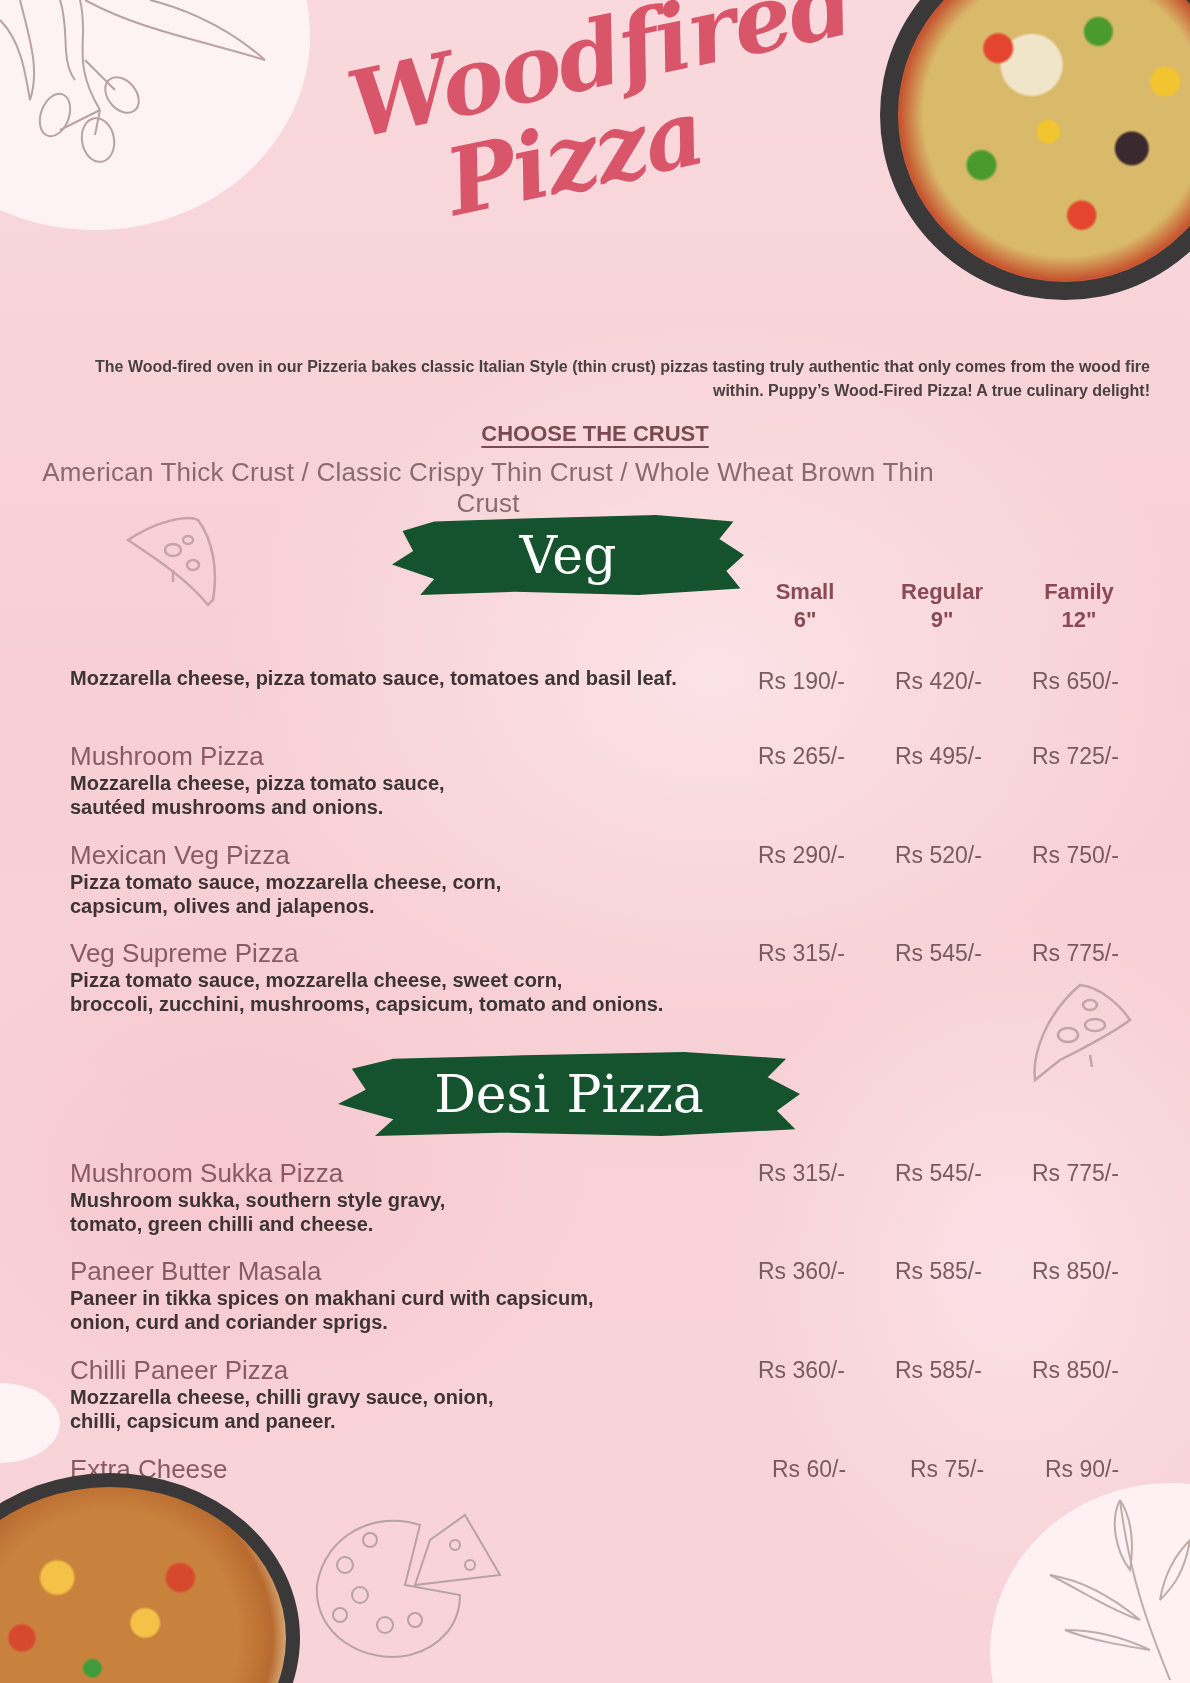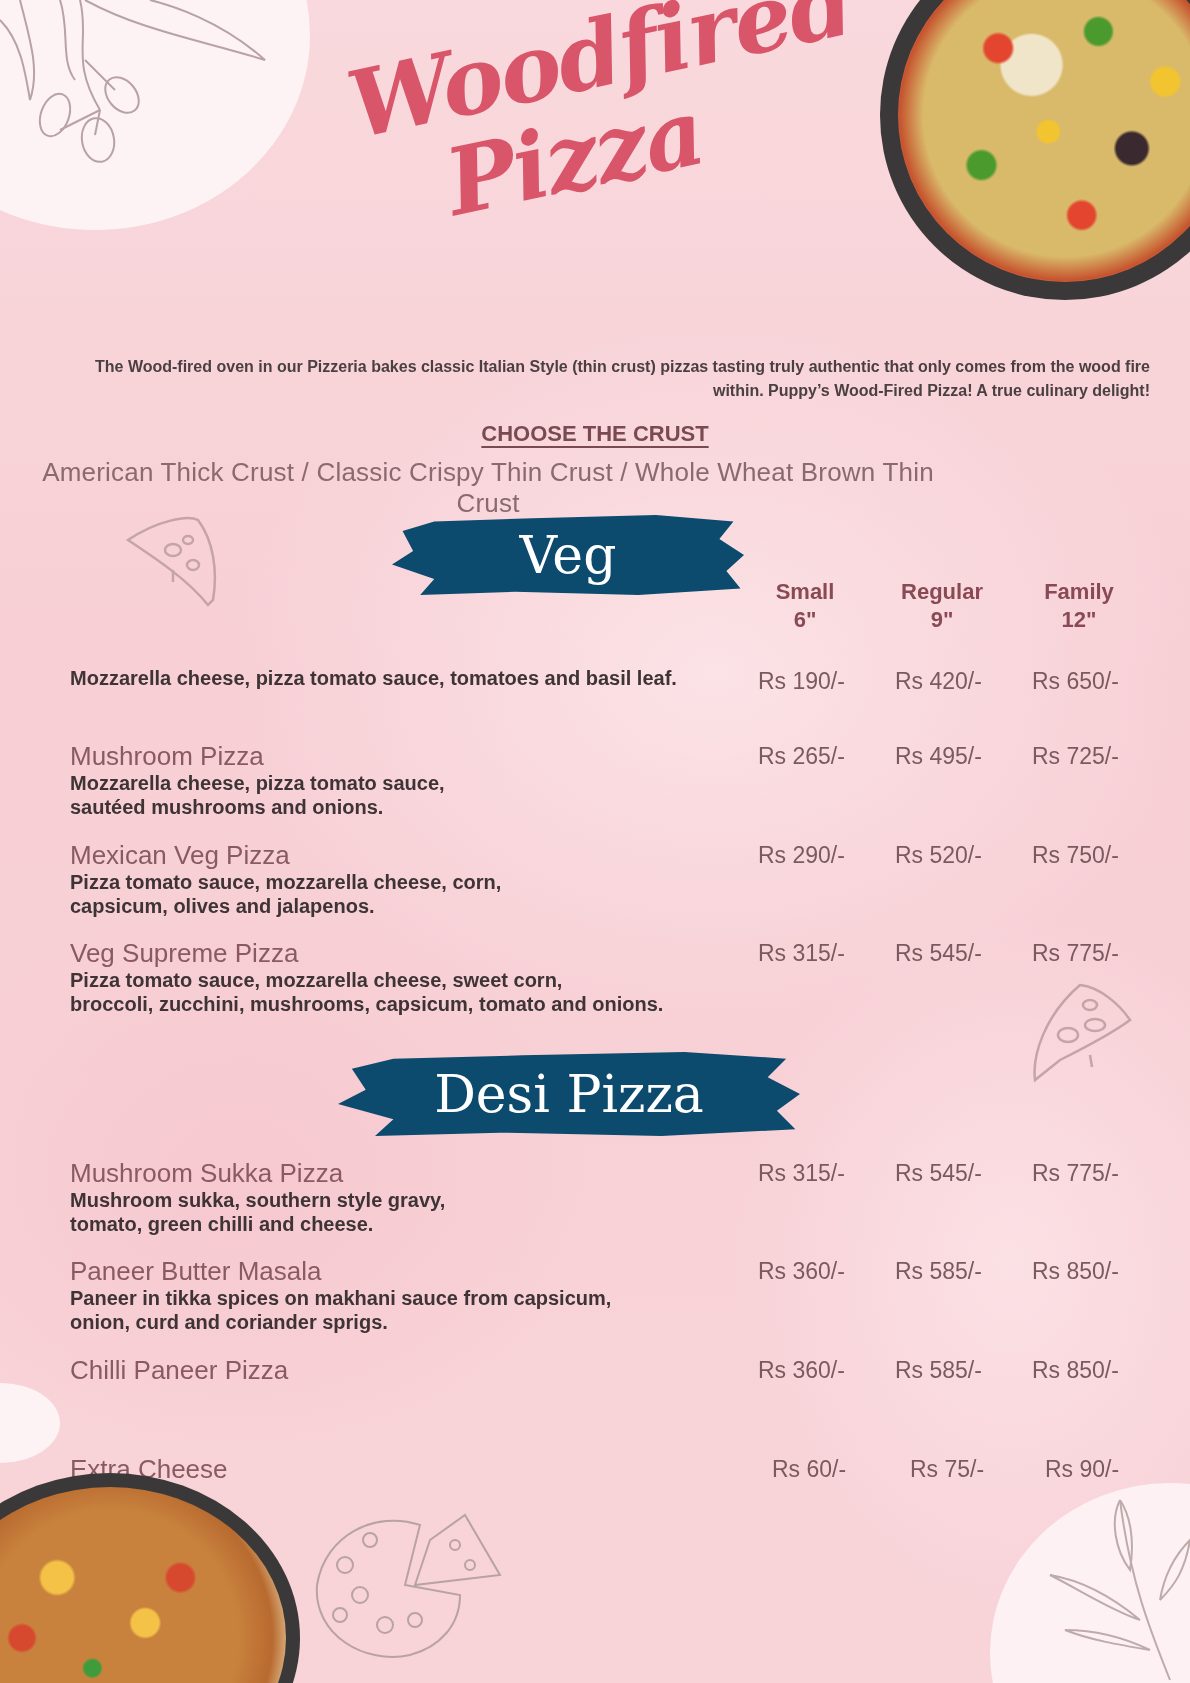--- a/index.html
+++ b/index.html
@@ -75,21 +75,21 @@
   }
   .crust-heading span {
     font-size: 22px; font-weight: bold; color: #7a4a52;
     text-decoration: underline; text-underline-offset: 5px;
   }
   .crust-options {
     position: absolute; left: 0; top: 457px; width: 960px; text-align: center;
     font-size: 26px; color: #8a6a6e; letter-spacing: 0.2px; margin-left: 8px;
   }
   .brush {
-    position: absolute; background: #0c4a6e; color: #fff;
+    position: absolute; background: #14532d; color: #fff;
     font-family: "DejaVu Serif", serif; text-align: center;
     clip-path: polygon(3% 20%, 12% 8%, 40% 4%, 75% 0%, 97% 8%, 93% 30%, 100% 50%, 95% 70%, 99% 92%, 70% 100%, 35% 96%, 8% 100%, 12% 80%, 0% 62%, 6% 45%);
   }
   .brush-veg { left: 392px; top: 515px; width: 352px; height: 80px; font-size: 52px; line-height: 80px; }
   .brush-desi { left: 338px; top: 1052px; width: 462px; height: 84px; font-size: 52px; line-height: 84px; }
   .size-headers { position: absolute; top: 578px; left: 0; width: 1190px; }
   .size-col {
     position: absolute; width: 120px; text-align: center;
     font-size: 22px; font-weight: bold; color: #8a4a55; line-height: 28px;
   }
@@ -210,28 +210,30 @@
   <div class="item" style="top:1158px">
     <div class="item-name">Mushroom Sukka Pizza</div>
     <div class="item-desc">Mushroom sukka, southern style gravy,
 tomato, green chilli and cheese.</div>
     <span class="price p0">Rs 315/-</span>
     <span class="price p1">Rs 545/-</span>
     <span class="price p2">Rs 775/-</span>
   </div>
   <div class="item" style="top:1256px">
     <div class="item-name">Paneer Butter Masala</div>
-    <div class="item-desc">Paneer in tikka spices on makhani sauce from capsicum,
+    <div class="item-desc">Paneer in tikka spices on makhani curd with capsicum,
 onion, curd and coriander sprigs.</div>
     <span class="price p0">Rs 360/-</span>
     <span class="price p1">Rs 585/-</span>
     <span class="price p2">Rs 850/-</span>
   </div>
   <div class="item" style="top:1355px">
     <div class="item-name">Chilli Paneer Pizza</div>
+    <div class="item-desc">Mozzarella cheese, chilli gravy sauce, onion,
+chilli, capsicum and paneer.</div>
     <span class="price p0">Rs 360/-</span>
     <span class="price p1">Rs 585/-</span>
     <span class="price p2">Rs 850/-</span>
   </div>
   <div class="item extra" style="top:1454px">
     <div class="item-name">Extra Cheese</div>
     <span class="price p0">Rs 60/-</span>
     <span class="price p1">Rs 75/-</span>
     <span class="price p2">Rs 90/-</span>
   </div>

